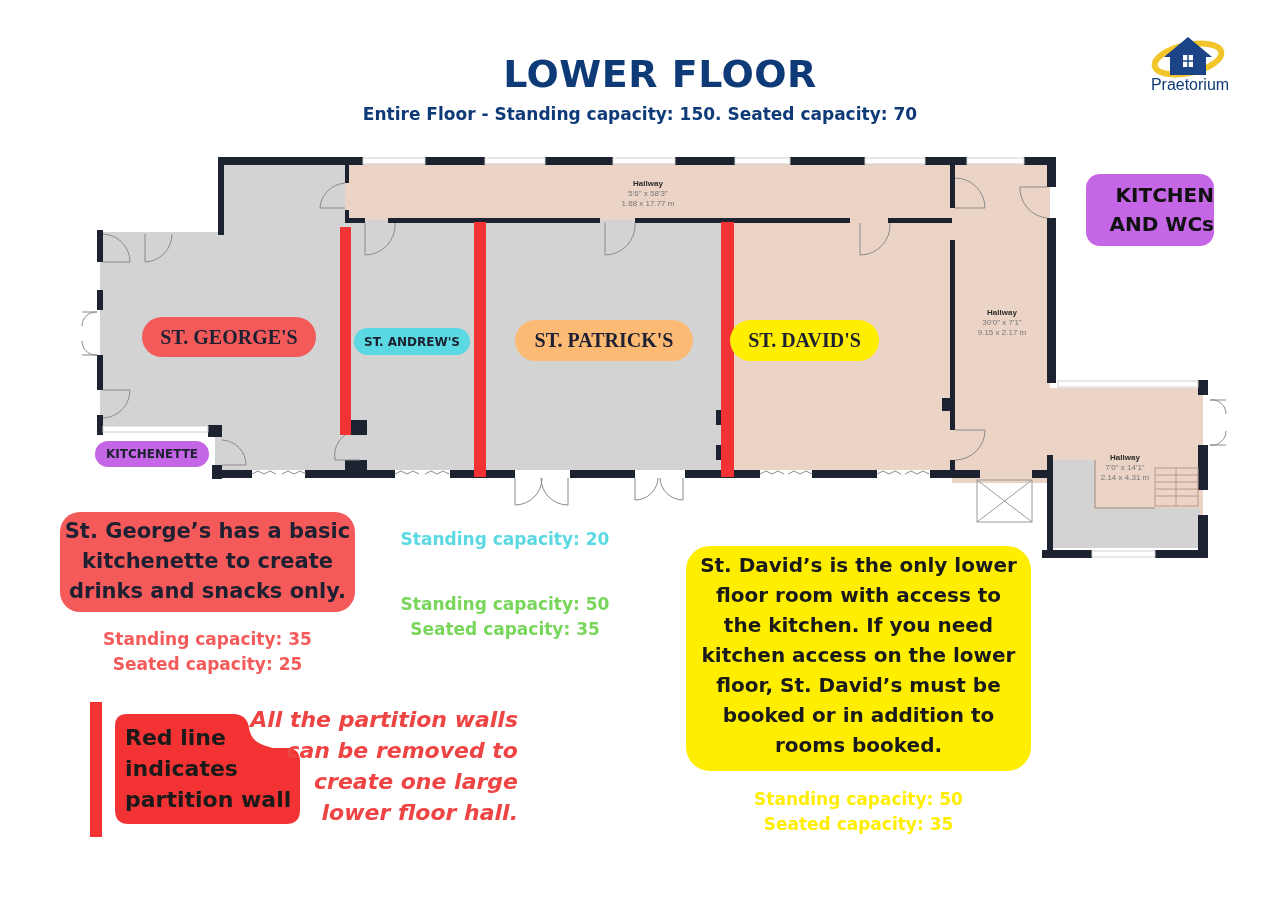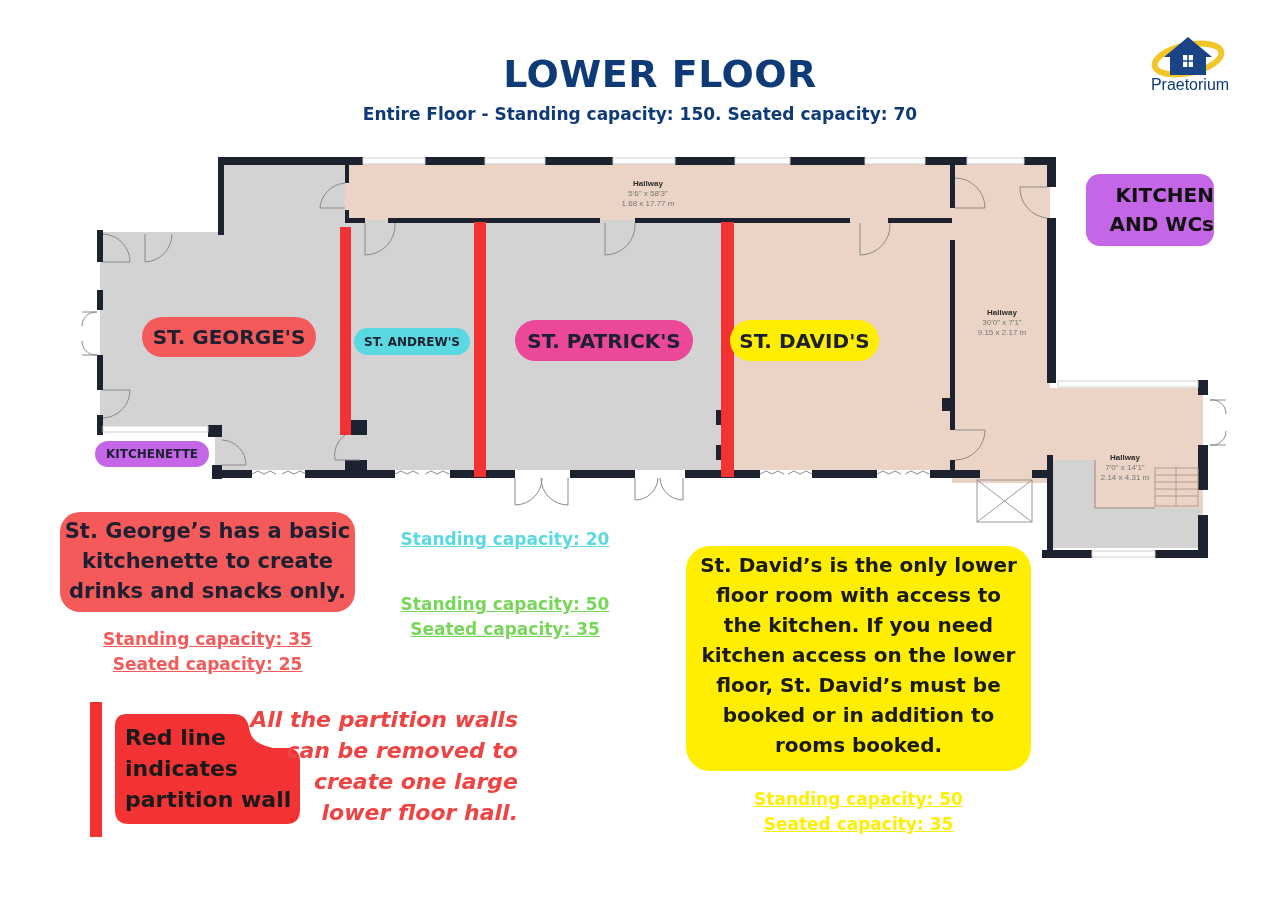--- a/index.html
+++ b/index.html
@@ -9,24 +9,24 @@
 
   .title { left: 0; width: 1320px; top: 52px; text-align: center; font-size: 38px; font-weight: bold; color: #0e3a78; letter-spacing: 0.5px; }
   .subtitle { left: 0; width: 1280px; top: 104px; text-align: center; font-size: 17px; font-weight: bold; color: #0e3a78; }
 
   .logo { left: 1140px; top: 20px; width: 100px; height: 78px; }
   .logo-text { left: 1130px; top: 76px; width: 120px; text-align: center; font-size: 16px; color: #0e3a78; font-family: "Liberation Sans", sans-serif; }
 
   .plan { left: 0; top: 0; width: 1280px; height: 905px; }
 
   .pill { display: flex; align-items: center; justify-content: center; font-weight: bold; color: #1d2030; border-radius: 999px; white-space: nowrap; }
-  .room-label { font-size: 20px; }
+  .room-label { font-size: 20px; font-family: Liberation Serif, serif; }
 
   .note { font-weight: bold; text-align: center; line-height: 30px; color: #1a1a1a; }
-  .cap { text-align: center; font-weight: bold; font-size: 17px; line-height: 25px; text-decoration: underline; }
+  .cap { text-align: center; font-weight: bold; font-size: 17px; line-height: 25px; }
 
   .partition-key { left: 90px; top: 702px; width: 12px; height: 135px; background: #f33333; }
   .key-blob { left: 115px; top: 714px; width: 185px; height: 110px; }
   .key-text { left: 125px; top: 722px; font-size: 22px; font-weight: bold; line-height: 31px; color: #1a1a1a; }
   .italic-note { left: 250px; top: 704px; width: 268px; text-align: right; font-size: 22px; font-weight: bold; font-style: italic; line-height: 31px; color: #ef4444; }
 </style>
 </head>
 <body>
 
 <div class="abs title" style="left:0;width:1320px;">LOWER FLOOR</div>
@@ -196,21 +196,21 @@
     <text x="1125" y="480" font-size="8" fill="#777">2.14 x 4.31 m</text>
   </g>
 </svg>
 
 <div class="abs pill room-label" style="left:142px;top:317px;width:174px;height:40px;background:#f55a5a;">
   <span>ST. GEORGE'S</span>
 </div>
 <div class="abs pill" style="left:354px;top:328px;width:116px;height:27px;background:#5ad9e2;font-size:12px;">
   <span>ST. ANDREW'S</span>
 </div>
-<div class="abs pill room-label" style="left:515px;top:320px;width:178px;height:41px;background:#ec4899;">
+<div class="abs pill room-label" style="left:515px;top:320px;width:178px;height:41px;background:#fdba74;">
   <span>ST. PATRICK'S</span>
 </div>
 <div class="abs pill room-label" style="left:730px;top:320px;width:149px;height:41px;background:#ffee00;">
   <span>ST. DAVID'S</span>
 </div>
 
 <div class="abs pill" style="left:95px;top:441px;width:114px;height:26px;background:#c466e6;font-size:12px;">
   <span>KITCHENETTE</span>
 </div>
 

